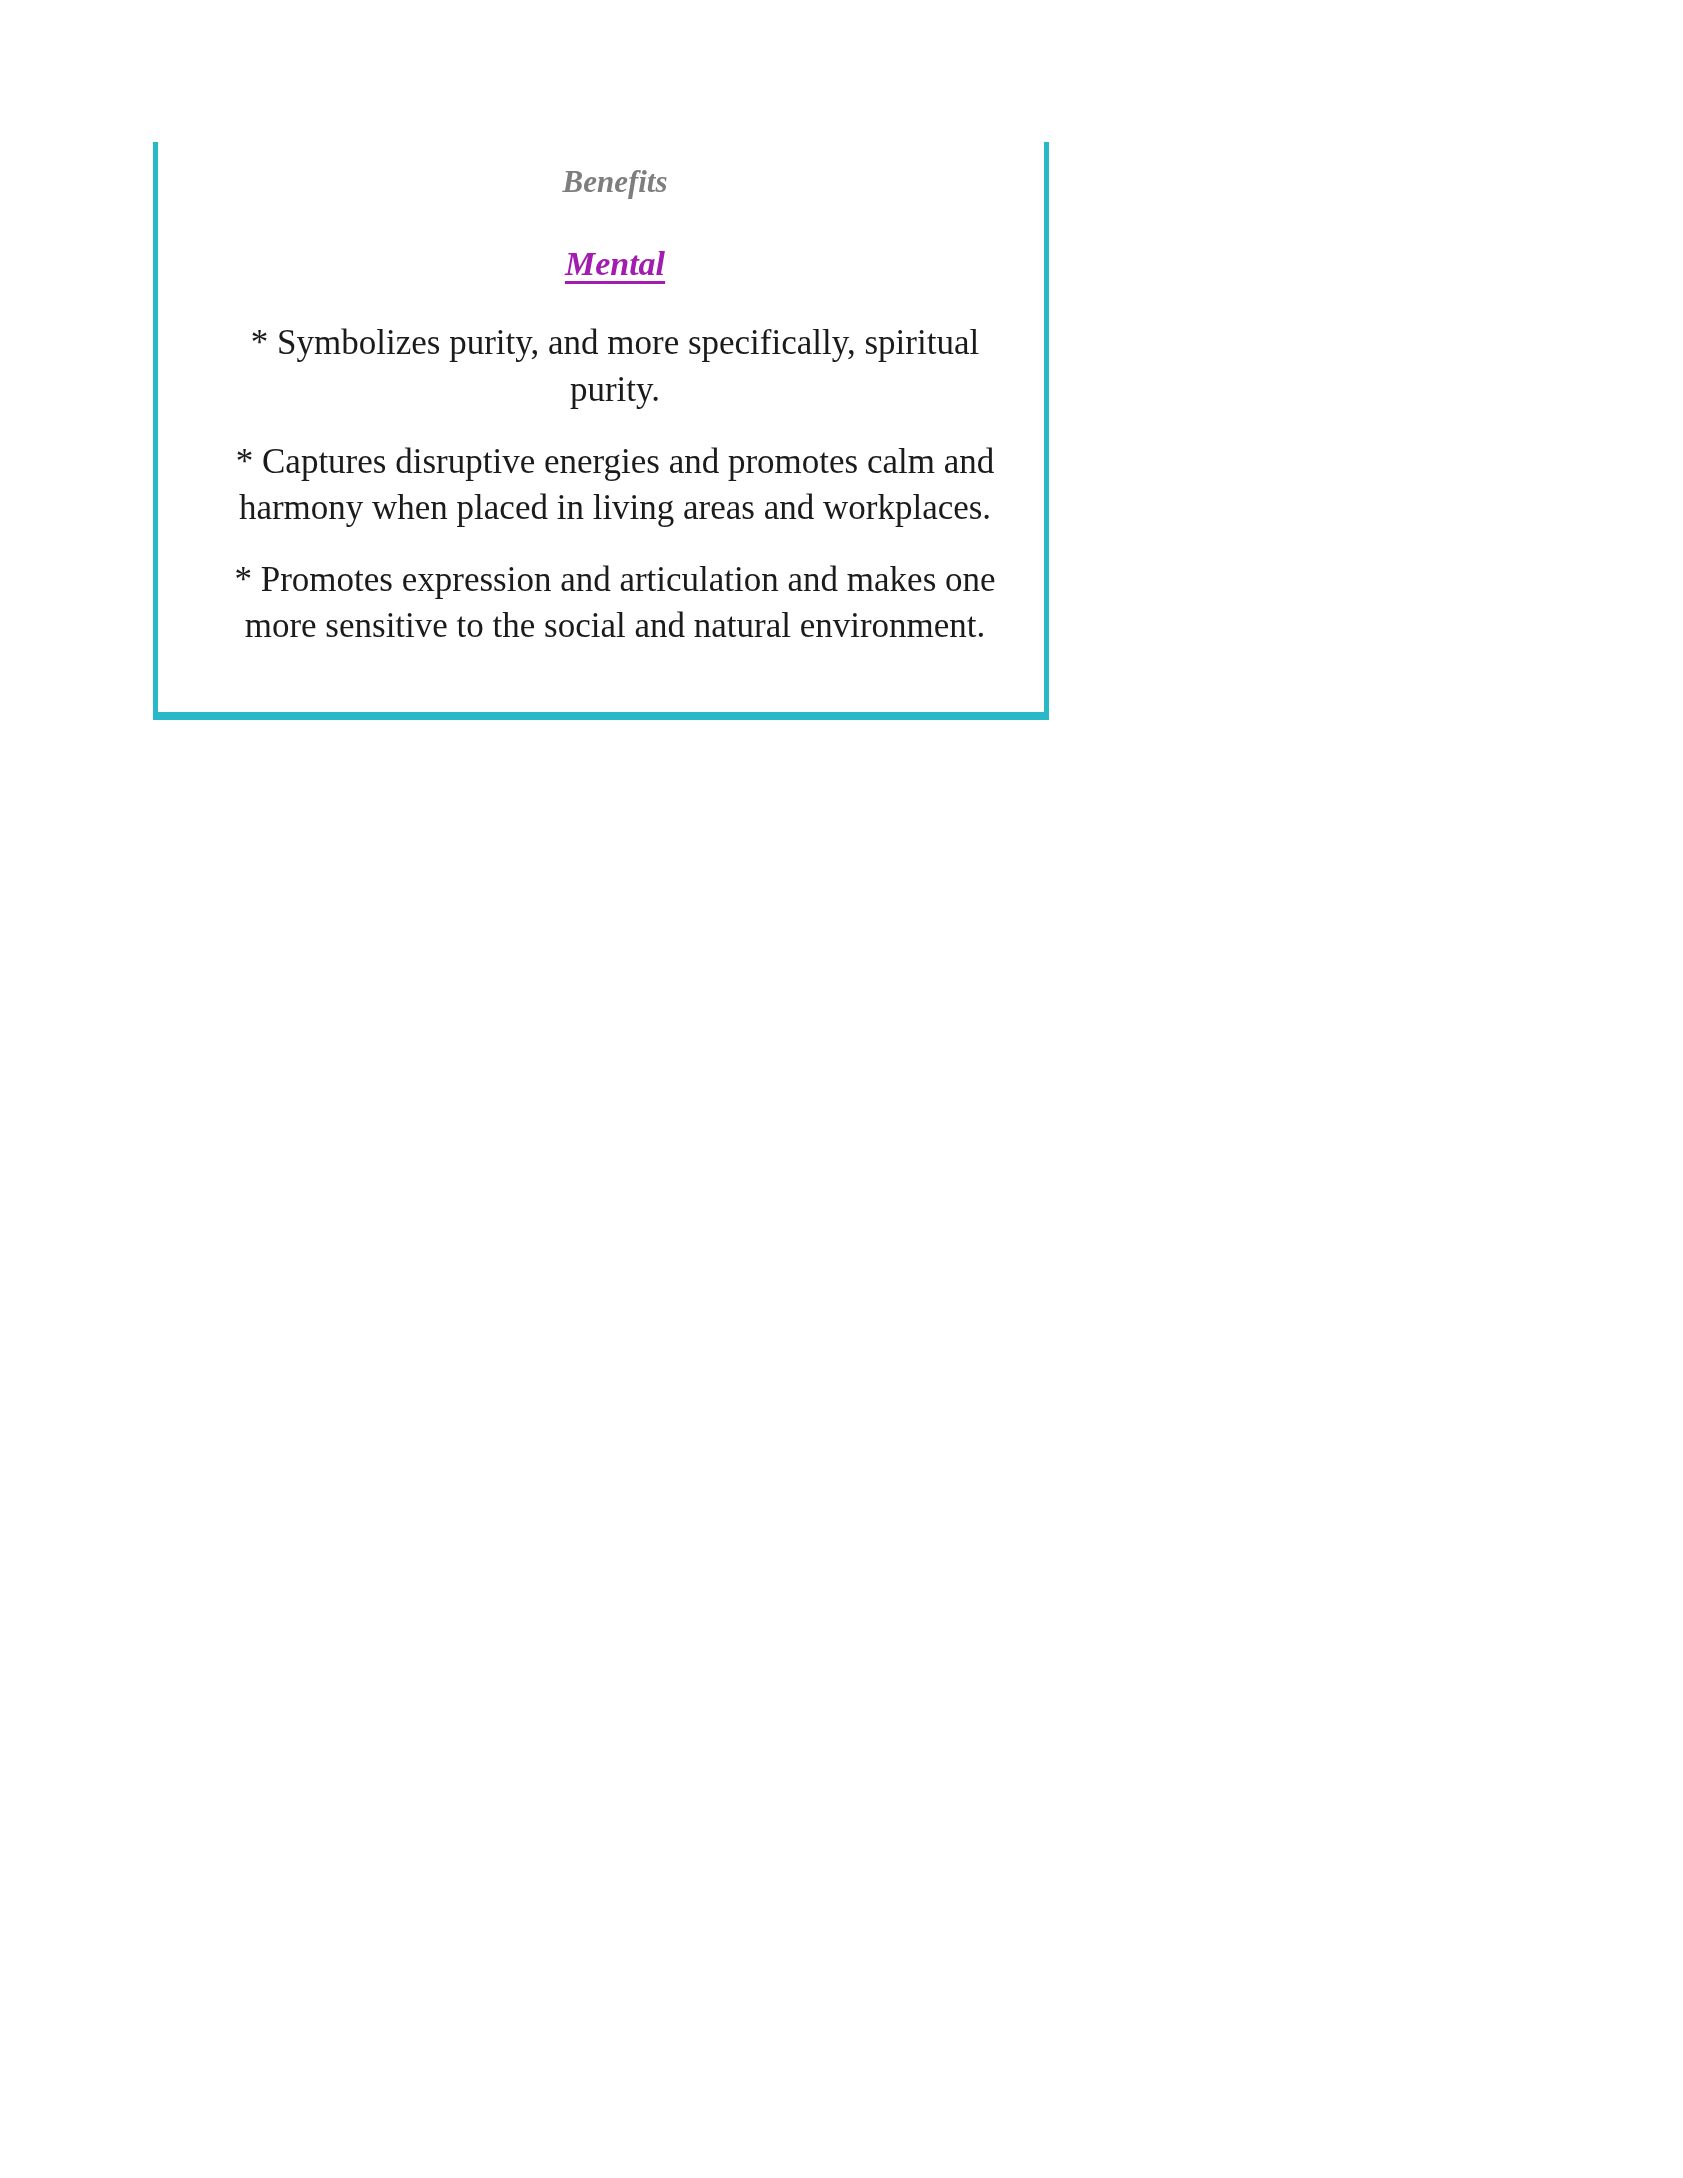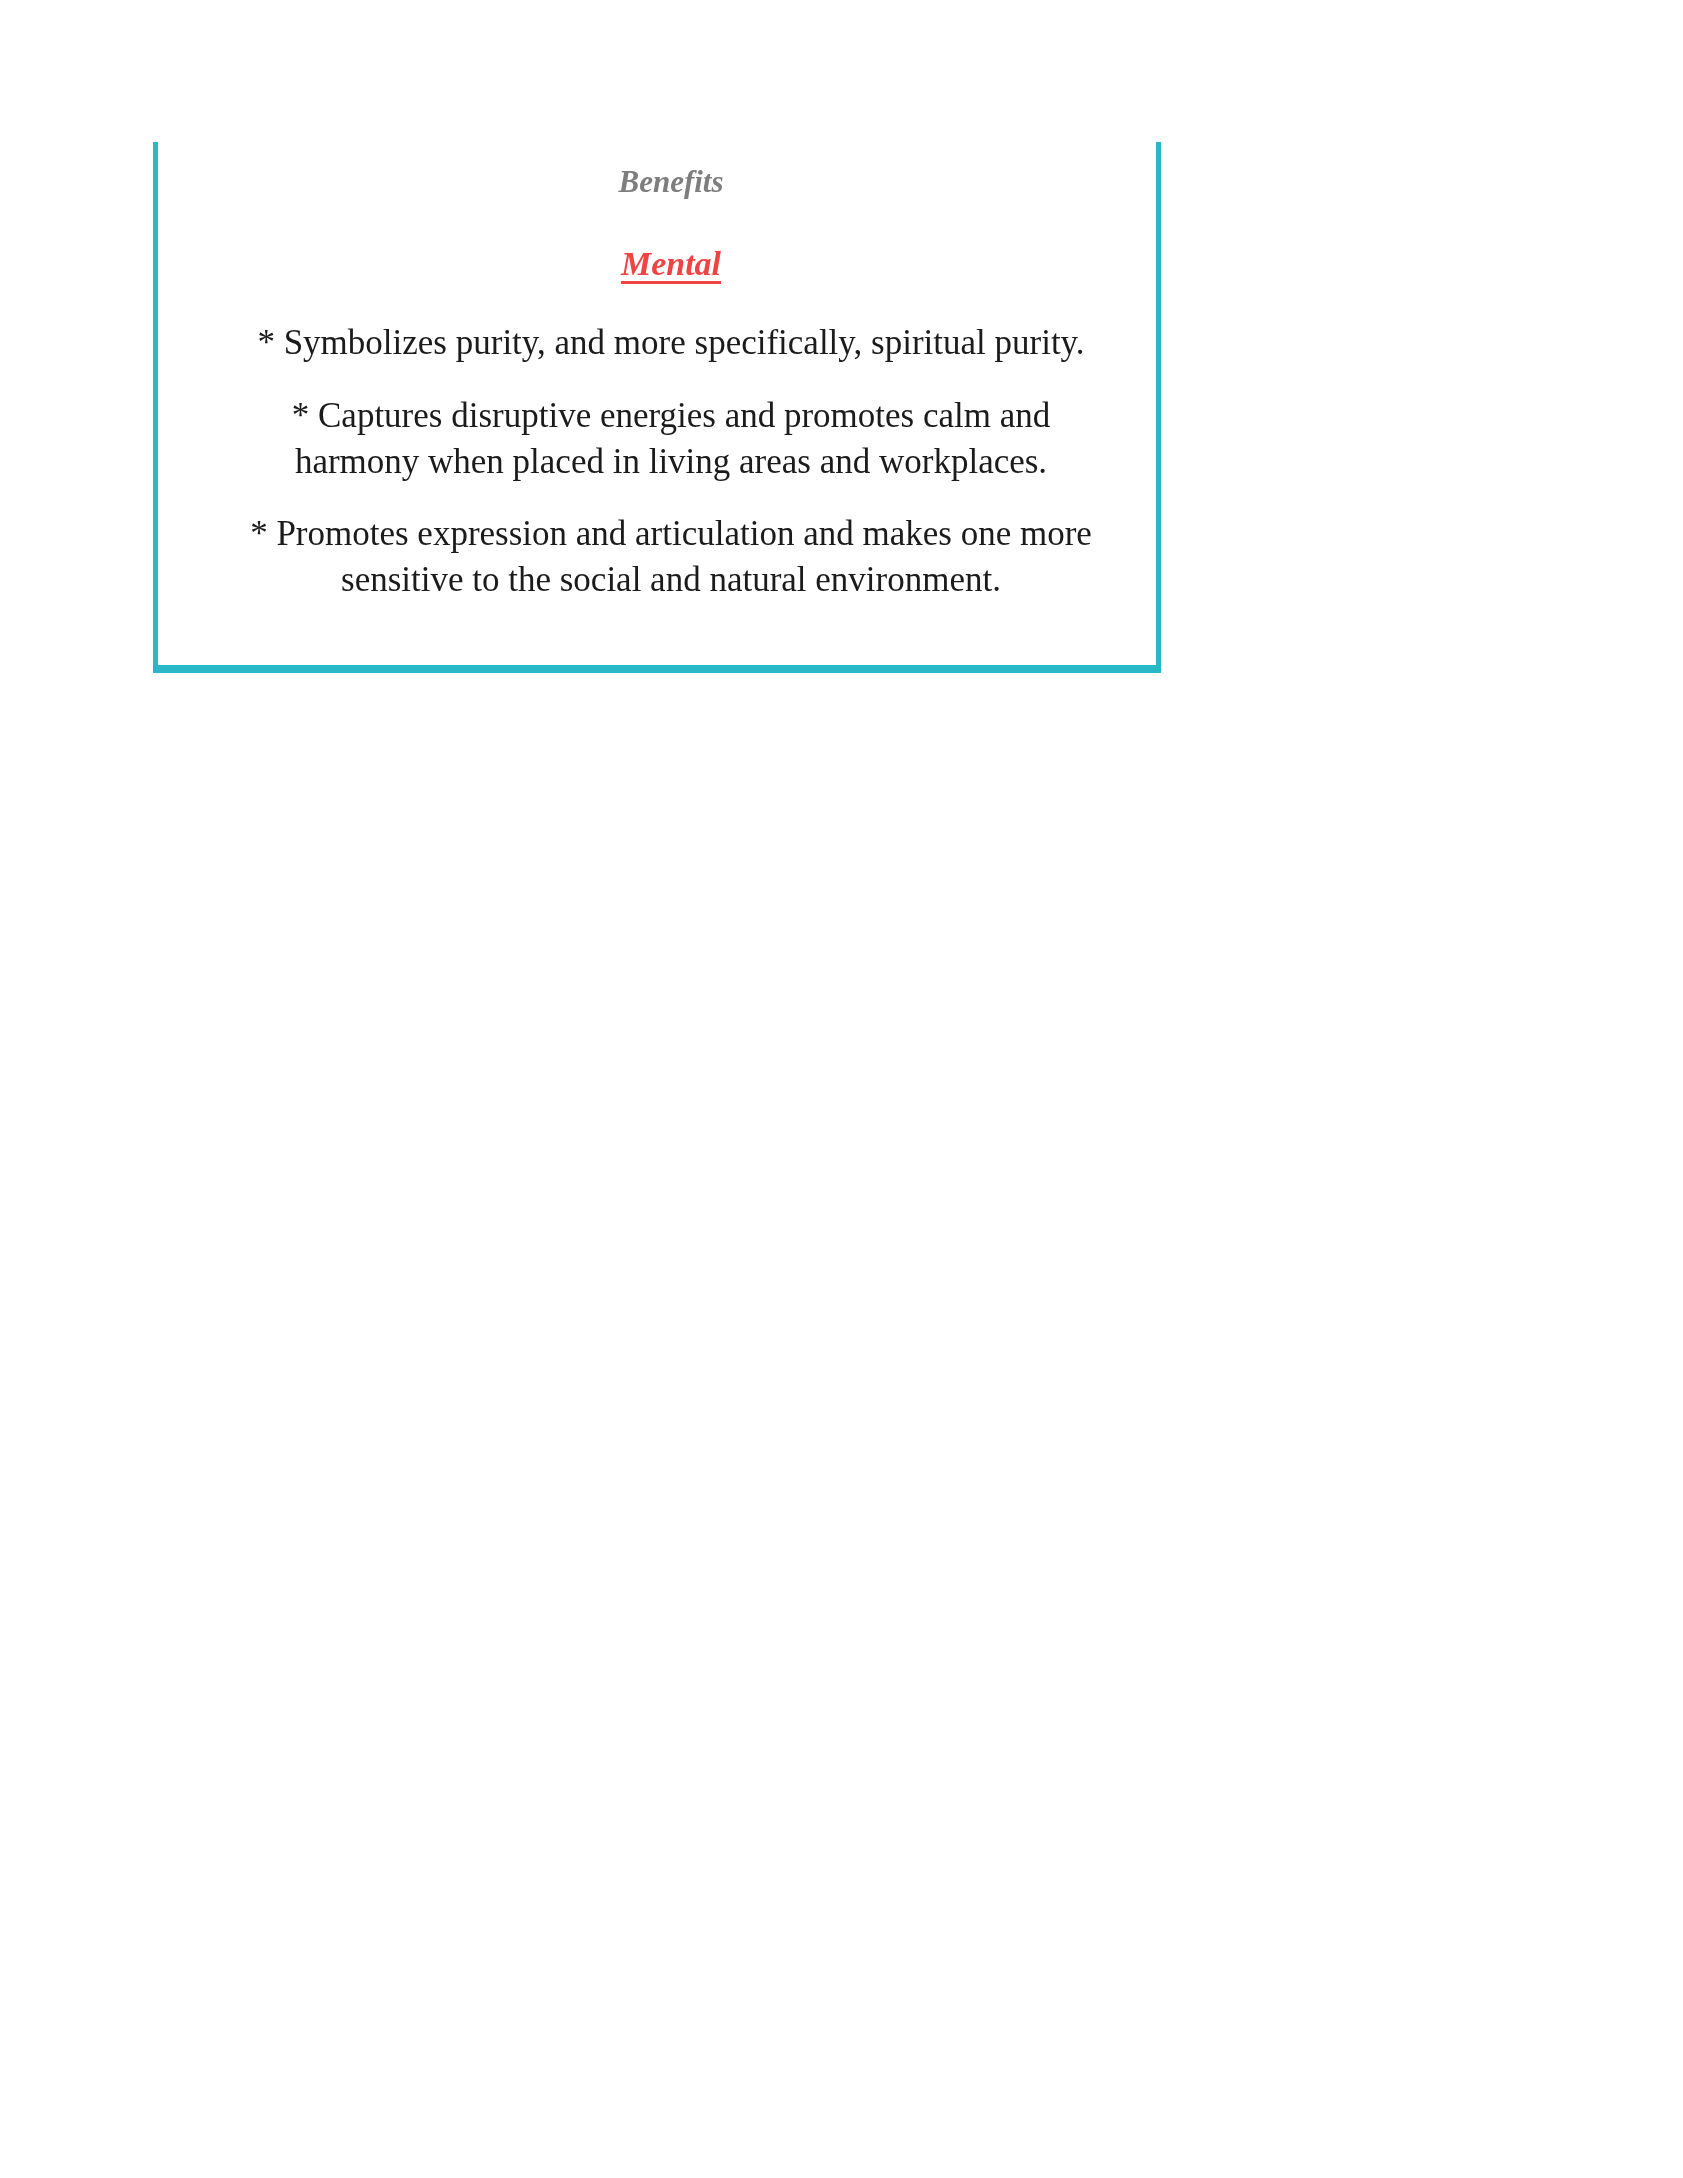--- a/index.html
+++ b/index.html
@@ -11,41 +11,41 @@
     width: 1683px;
     height: 2178px;
     position: relative;
     font-family: "Liberation Serif", serif;
     color: #1b1b1b;
   }
   .content-box {
     position: absolute;
     left: 153px;
     top: 142px;
-    width: 1008px;
+    width: 896px;
     box-sizing: border-box;
     border-left: 5px solid #28b8c8;
     border-right: 5px solid #28b8c8;
     border-bottom: 8px solid #28b8c8;
     padding: 10px 48px 36px 76px;
     text-align: center;
     background: #ffffff;
   }
   .doc-title {
     font-size: 31px;
     font-weight: bold;
     font-style: italic;
     color: #7e7e7e;
     margin: 10px 0 40px 0;
     line-height: 1.3;
   }
   .section-heading {
     font-size: 34px;
     font-style: italic;
-    color: #ef4444;
+    color: #a21caf;
     text-decoration: underline;
     text-underline-offset: 6px;
     margin: 0 0 34px 0;
     line-height: 1.3;
   }
   .benefit-item {
     font-size: 35px;
     color: #1b1b1b;
     margin: 0 0 26px 0;
     line-height: 1.32;

